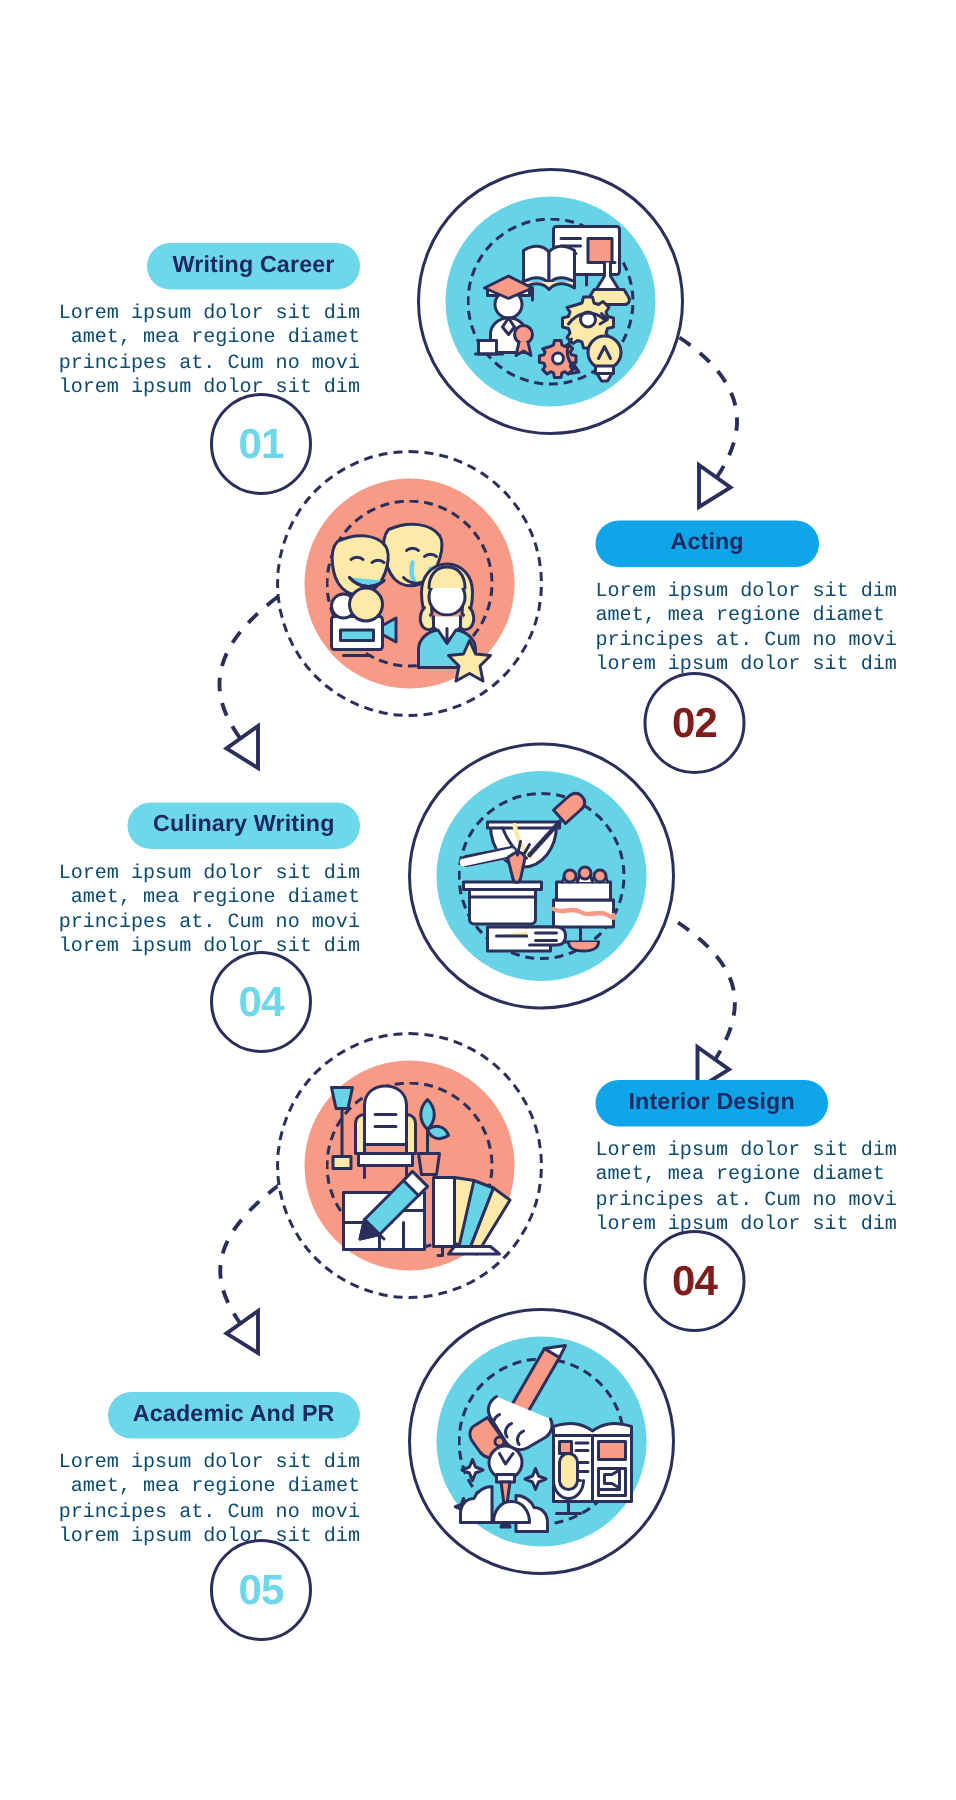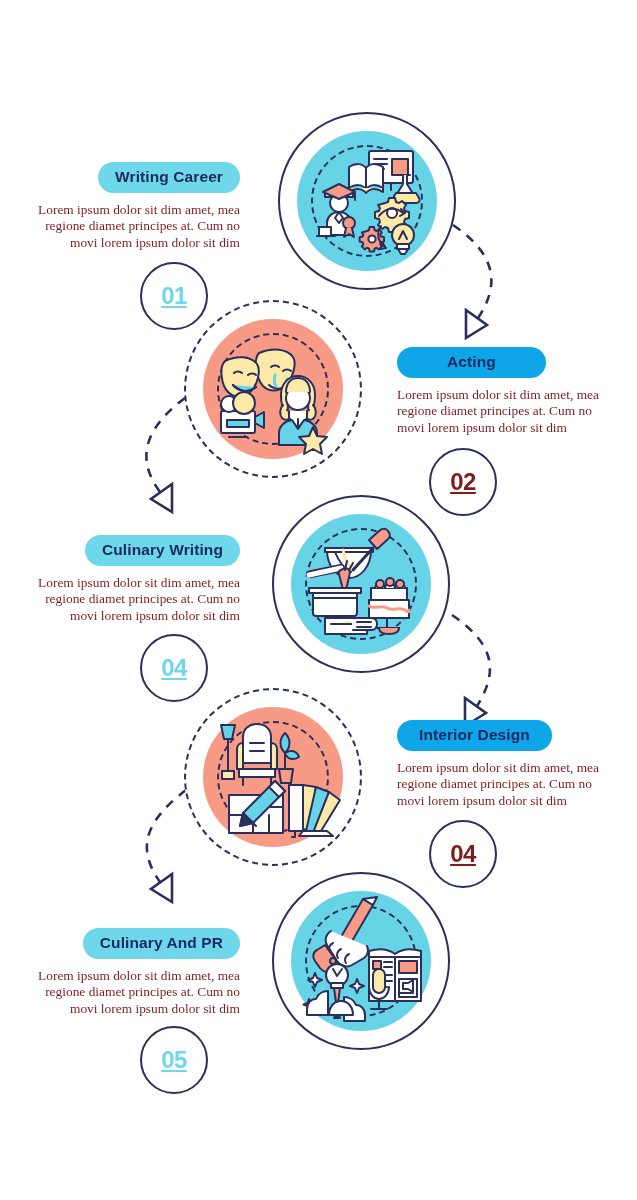--- a/index.html
+++ b/index.html
@@ -28,33 +28,33 @@
     line-height:1;
     white-space:nowrap;
   }
   .pill.blue{background:#6ed7ea;}
   .pill.coral{background:#0ea5e9;}
 
   .desc{
     margin-top:9px;
     font-size:13.4px;
     line-height:16.6px;
-    color:#7f1d1d;
-    font-family:Liberation Serif, serif;
+    color:#0c4a6e;
+    font-family:Liberation Mono, monospace;
   }
 
   
   .numwrap{position:absolute;width:68px;height:68px;}
   .numwrap .ring{
     position:absolute;inset:0;border-radius:50%;
     border:2.4px solid #2b2f5c;box-sizing:border-box;background:#fff;
   }
   .numwrap .num{
     position:absolute;inset:0;display:flex;align-items:center;justify-content:center;
-    font-size:24px;font-weight:bold;letter-spacing:-.5px;line-height:1;text-decoration:underline;
+    font-size:28px;font-weight:bold;letter-spacing:-.5px;line-height:1;
   }
   .num.blue{color:#6ed7ea;}
   .num.coral{color:#7f1d1d;}
 
   
   .bigc{position:absolute;width:178px;height:178px;}
   .bigc .outer{
     position:absolute;inset:0;border-radius:50%;box-sizing:border-box;
     border:2.4px solid #2b2f5c;background:#fff;
   }
@@ -363,21 +363,21 @@
 
             <rect x="82" y="78" width="12" height="24" rx="6" fill="#fde9a8"></rect>
             <path d="M78 96c0 7 5 12 10 12s10-5 10-12"></path>
             <path d="M88 108v10M80 118h16"></path>
           </g>
         </svg>
       </div>
     </div>
 
     <div class="txtblk left" style="left:25px;top:928px;">
-      <span class="pill blue">Culinary And PR</span>
+      <span class="pill blue">Academic And PR</span>
       <div class="desc">Lorem ipsum dolor sit dim amet, mea regione diamet principes at. Cum no movi lorem ipsum dolor sit dim</div>
     </div>
 
     <div class="numwrap" style="left:140px;top:1026px;">
       <div class="ring"></div>
       <div class="num blue">05</div>
     </div>
   </div>
 
 </div>

